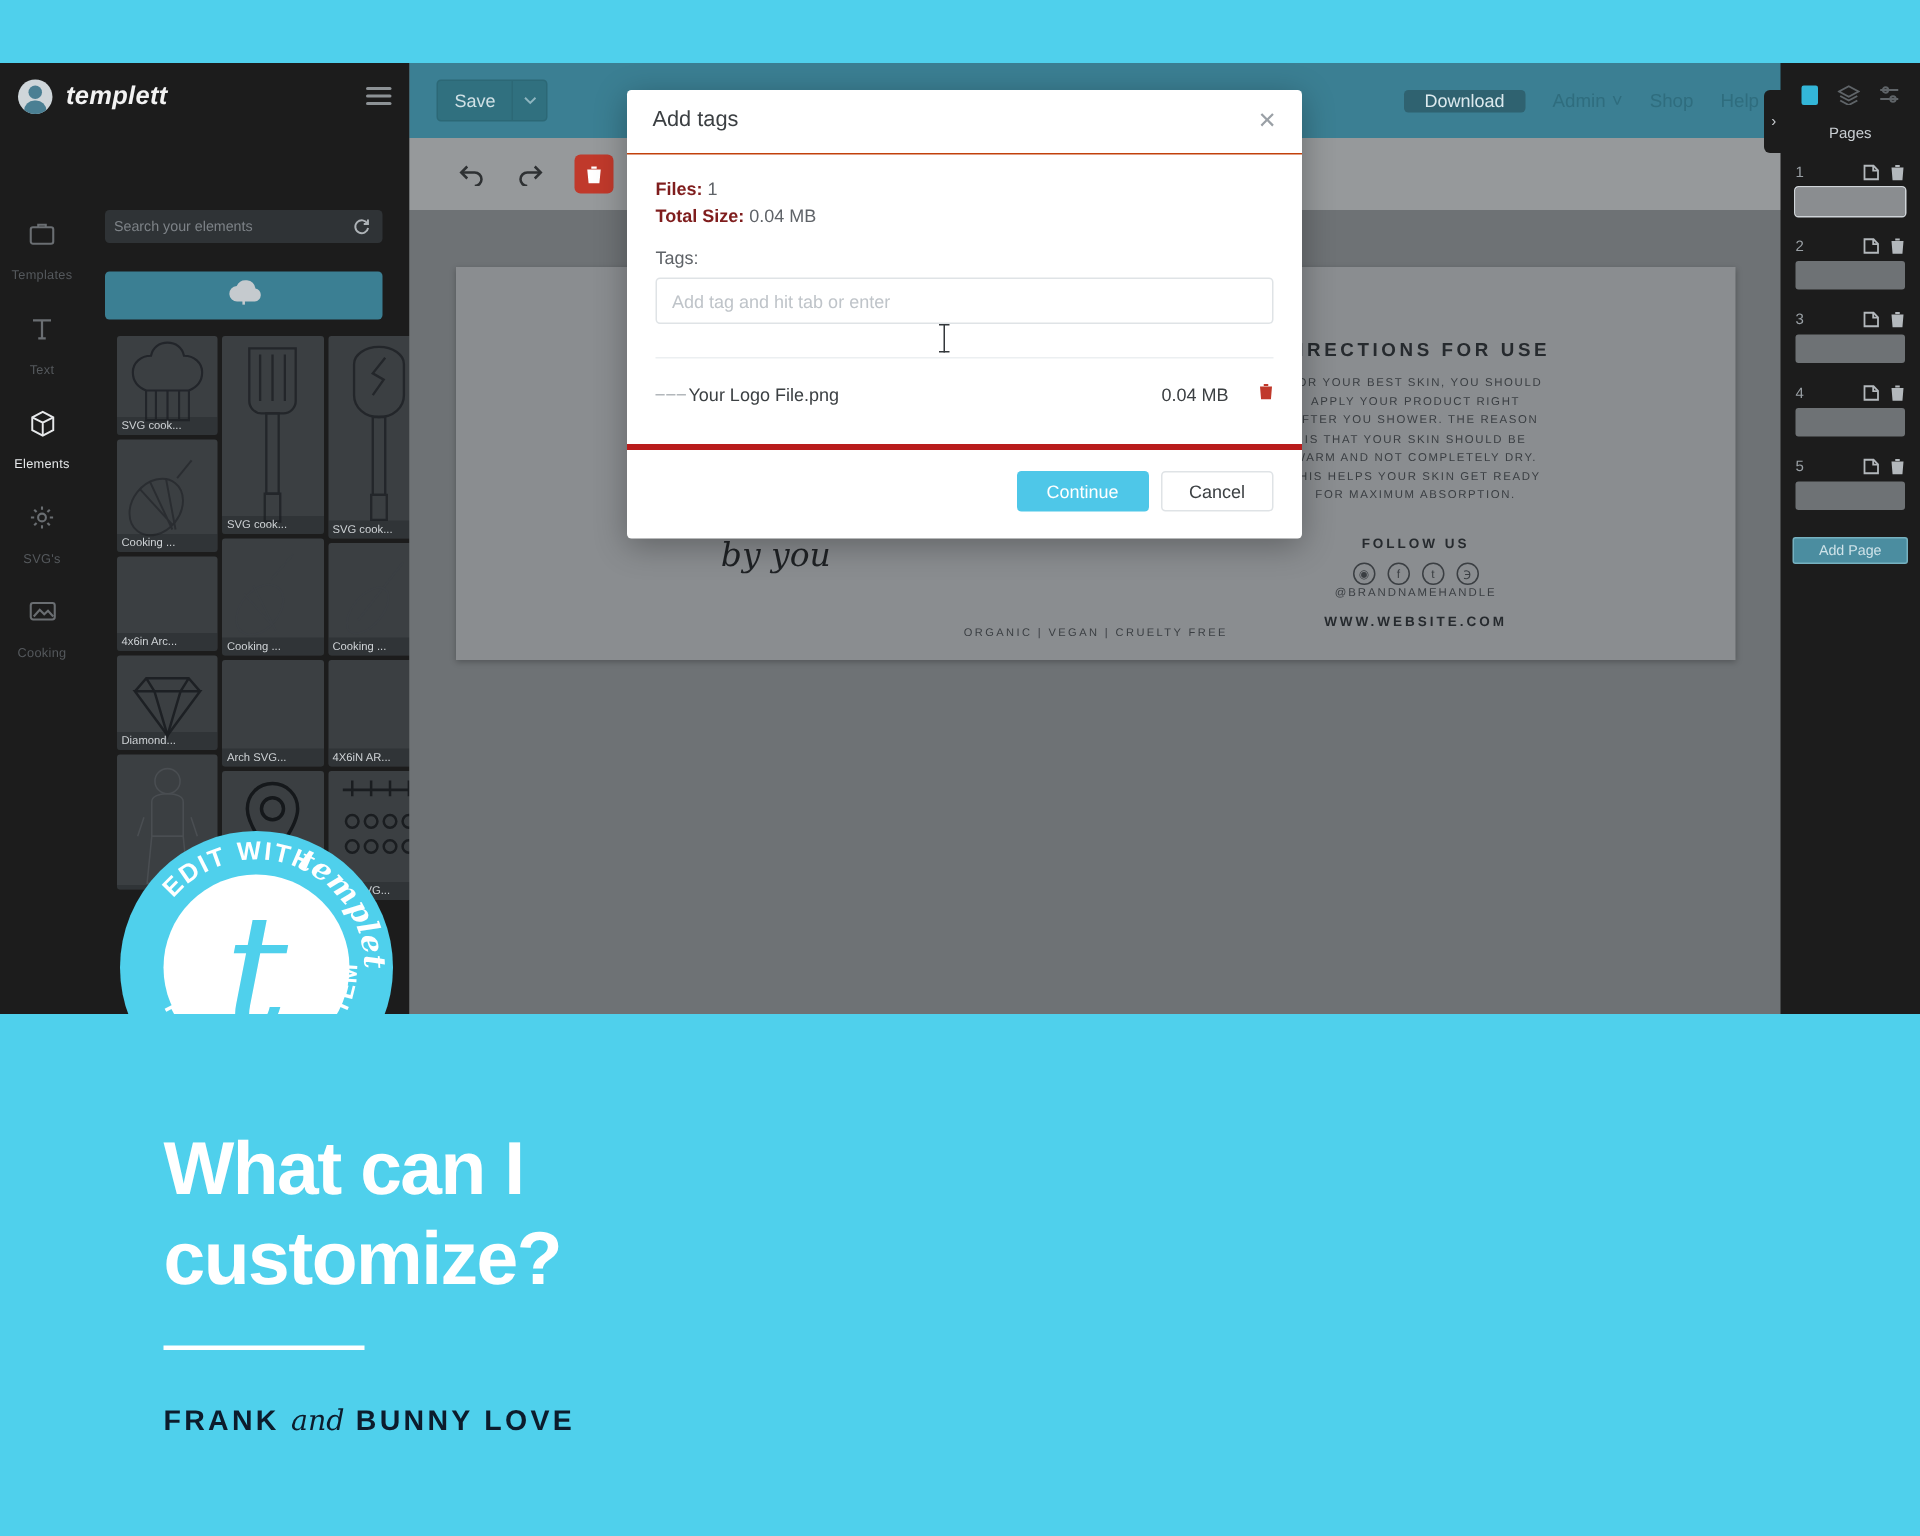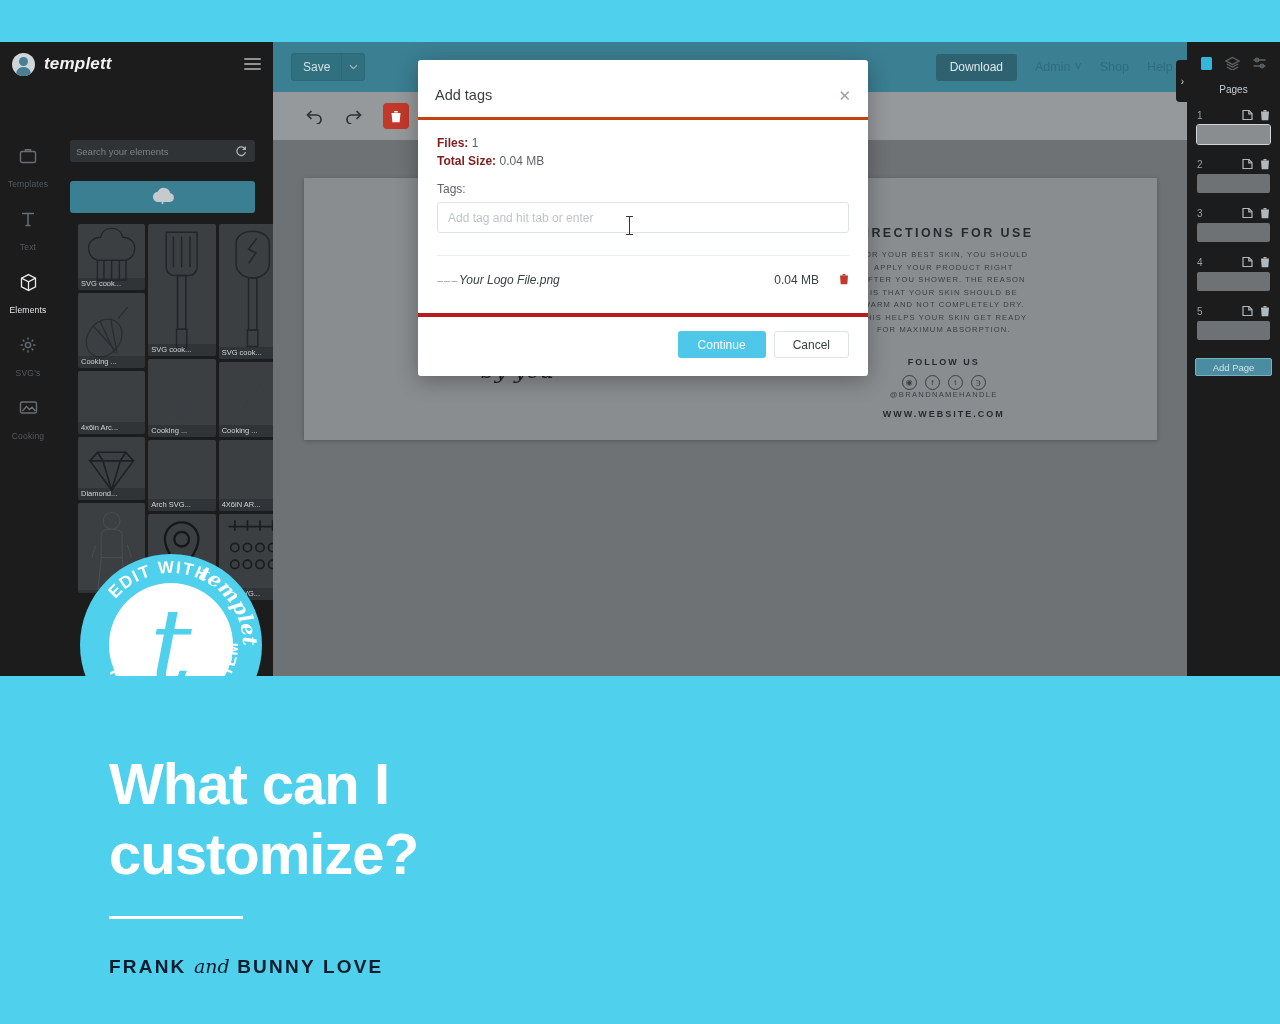--- a/index.html
+++ b/index.html
@@ -47,21 +47,21 @@
   .thumb .art { width:100%; display:block; }
   .thumb .cap { position:absolute; left:0; bottom:0; right:0; font-size:7.5px; color:#cfd3d6; padding:1px 3px 2px; background:rgba(30,32,34,.35); white-space:nowrap; overflow:hidden; }
 
   
   .editor { position:absolute; left:273px; top:0; right:0; bottom:0; background:#6e7275; }
   .ed-header { height:50px; background:#3b7f93; display:flex; align-items:center; padding:0 18px;gap:31px; }
   .save-btn { display:flex; align-items:center; height:28px; background:#30707f; border:1px solid #2c6876; border-radius:3px; color:#cfe0e5; font-size:12px; cursor:pointer; }
   .save-btn .lbl { padding:0 11px; }
   .save-btn .split { width:23px; height:100%; border-left:1px solid #2c6876; display:flex; align-items:center; justify-content:center; }
   .hdr-right { margin-left:auto; display:flex; align-items:center; gap:18px; }
-  .dl-btn { height:27px; padding:0 14px; background:#2f6270; border-radius:3px; color:#dbe9ed; font-size:12px; display:flex; align-items:center; cursor:pointer; }
+  .dl-btn { height:15px; padding:0 14px; background:#2f6270; border-radius:3px; color:#dbe9ed; font-size:12px; display:flex; align-items:center; cursor:pointer; }
   .hdr-link { color:#2f6d7e; font-size:12.5px; cursor:pointer; display:flex; align-items:center; gap:4px; }
   .avatar { width:25px; height:25px; border-radius:50%; background:#dfe3e5; overflow:hidden; position:relative; cursor:pointer; }
   .avatar::before { content:""; position:absolute; left:0; right:0; top:11px; height:2px; background:#7e878c; }
   .avatar::after { content:""; position:absolute; left:0; right:0; top:16px; height:2px; background:#7e878c; }
 
   .ed-toolbar { height:48px; background:#96999b; display:flex; align-items:center; padding:0 32px; gap:20px; }
   .tool-ico { color:#2e3133; cursor:pointer; display:flex; }
   .tool-del { width:26px; height:26px; border-radius:4px; background:#c0392b; display:flex; align-items:center; justify-content:center; color:#fff; cursor:pointer; }
 
   .canvas-wrap { position:absolute; left:0; top:98px; right:0; bottom:0; background:#6e7275; }
@@ -91,45 +91,45 @@
   .pi-actions { margin-left:auto; display:flex; gap:7px; color:#b3b8bc; }
   .pi-actions span { cursor:pointer; display:flex; }
   .pi-thumb { margin-top:4px; height:19px; background:#6e7275; border-radius:2px; }
   .page-item.selected .pi-thumb { outline:1.5px solid #cfd4d8; background:#8a8d90; }
   .addpage-btn { margin:18px 8px 0; height:18px; background:#4b8da0; border:1px solid #76b1c0; border-radius:2px; color:#cfe3e9; font-size:9.5px; display:flex; align-items:center; justify-content:center; cursor:pointer; }
   .rpanel-handle { position:absolute; left:-11px; top:18px; width:13px; height:42px; background:#1c1c1c; border-radius:4px 0 0 4px; display:flex; align-items:center; justify-content:center; color:#c8ccd0; font-size:10px; cursor:pointer; }
 
   
   .modal-layer { position:absolute; left:0; top:0; width:1280px; height:676px; pointer-events:none; }
   .modal { position:absolute; left:418px; top:60px; width:450px; background:#fff; border-radius:3px; box-shadow:0 5px 22px rgba(0,0,0,.3); pointer-events:auto; }
-  .m-head { display:flex; align-items:center; padding:27px 17px 14px; border-bottom:3px solid #c2410c; }
+  .m-head { display:flex; align-items:center; padding:12px 17px 14px; border-bottom:1px solid #c2410c; }
   .m-title { font-size:14.5px; color:#3c4043; }
   .m-close { margin-left:auto; font-size:15px; color:#9aa0a6; cursor:pointer; line-height:1; }
   .m-body { padding:16px 19px 6px; }
   .m-line { font-size:12px; color:#5f6368; margin-bottom:4px; }
   .m-line b { color:#7f1d1d; font-weight:bold; }
   .m-tags-label { font-size:12px; color:#5f6368; margin:14px 0 6px; }
   .m-input { width:100%; height:31px; border:1px solid #dfe3e6; border-radius:3px; padding:0 10px; font-size:12px; color:#3c4043; outline:none; font-family:"Liberation Sans",sans-serif; background:#fff; }
   .m-input::placeholder { color:#bfc4c9; }
   .m-caret { position:absolute; left:629px; top:216px; width:1px; height:19px; background:#33373b; pointer-events:none; }
   .m-caret::before,.m-caret::after { content:""; position:absolute; left:-3px; width:7px; height:1px; background:#33373b; }
   .m-caret::before { top:0; } .m-caret::after { bottom:0; }
   .m-file { display:flex; align-items:center; margin-top:22px; padding-bottom:18px; border-top:1px solid #eceff1; padding-top:15px; }
   .m-file-dash { width:22px; color:#9aa0a6; font-size:11px; letter-spacing:1px; }
-  .m-file-name { font-size:12px; color:#3c4043;font-style:italic; }
+  .m-file-name { font-size:12px; color:#3c4043; }
   .m-file-size { margin-left:auto; font-size:12px; color:#3c4043; }
   .m-file-del { width:30px; text-align:right; color:#c0392b; cursor:pointer; }
   .m-foot { display:flex; justify-content:flex-end; gap:8px; padding:14px 19px 18px; border-top:4px solid #b91c1c; }
   .btn-continue { height:27px; padding:0 20px; background:#4ec7e8; border:none; border-radius:3px; color:#fff; font-size:12px; cursor:pointer; font-family:"Liberation Sans",sans-serif; }
   .btn-cancel { height:27px; padding:0 18px; background:#fff; border:1px solid #dfe3e6; border-radius:3px; color:#3c4043; font-size:12px; cursor:pointer; font-family:"Liberation Sans",sans-serif; }
 
   
   .promo { position:absolute; left:0; top:676px; width:1280px; height:348px; background:#4fd0ec; }
   .promo-head { position:absolute; left:109px; top:73px; width:470px; }
-  .promo-h1 { color:#fff; font-size:58px; font-weight:bold; line-height:1.2; letter-spacing:-1px; }
+  .promo-h1 { color:#fff; font-size:50px; font-weight:bold; line-height:1.2; letter-spacing:-1px; }
   .promo-rule { width:134px; height:3px; background:#fff; margin-top:28px; }
   .promo-brand { margin-top:36px; font-size:19px; font-weight:bold; letter-spacing:2.2px; color:#0c1c2c; white-space:nowrap; }
   .promo-brand .amp { font-family:"DejaVu Serif", serif; font-style:italic; font-weight:normal; letter-spacing:0; font-size:19px; }
 
   
   .badge { position:absolute; left:78px; top:552px; width:186px; height:186px; }
   .badge svg { display:block; }
 </style>
 </head>
 <body>
@@ -389,20 +389,21 @@
             <div class="pg-sub">FOLLOW US</div>
             <div class="pg-social">
               <span class="soc">◉</span>
               <span class="soc">f</span>
               <span class="soc">t</span>
               <span class="soc">℈</span>
             </div>
             <div class="pg-handle">@BRANDNAMEHANDLE</div>
             <div class="pg-url">WWW.WEBSITE.COM</div>
           </div>
+          <div class="pg-footer">ORGANIC | VEGAN | CRUELTY FREE</div>
         </div>
       </div>
 
       <div class="rpanel">
         <div class="rpanel-handle">›</div>
         <div class="rpanel-tabs">
           <span class="rtab active">
               <svg width="13" height="15" viewBox="0 0 13 15" fill="currentColor">
                 <rect x="1" y="1" width="11" height="13" rx="1.5"></rect>
               </svg>

